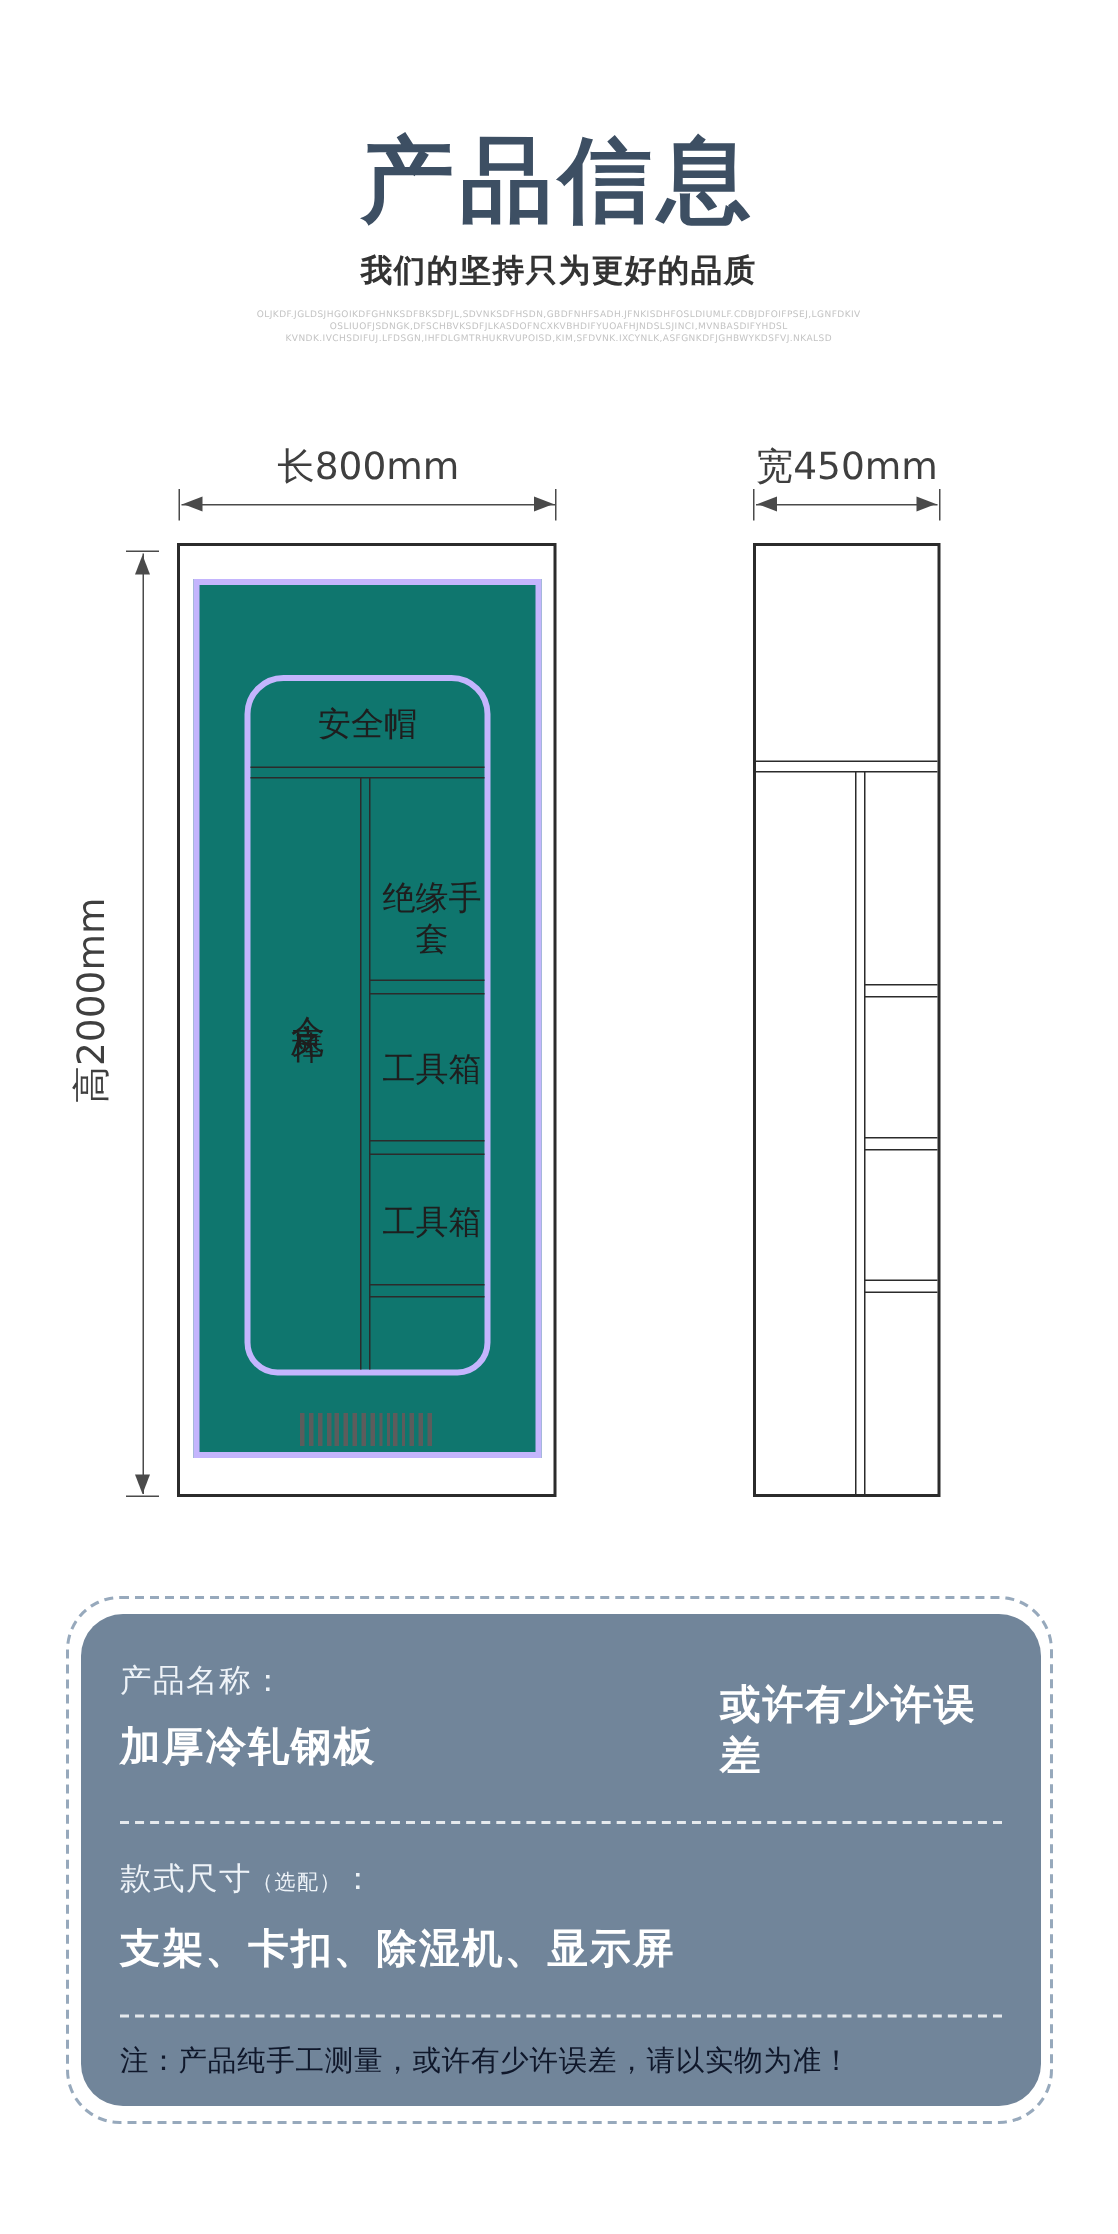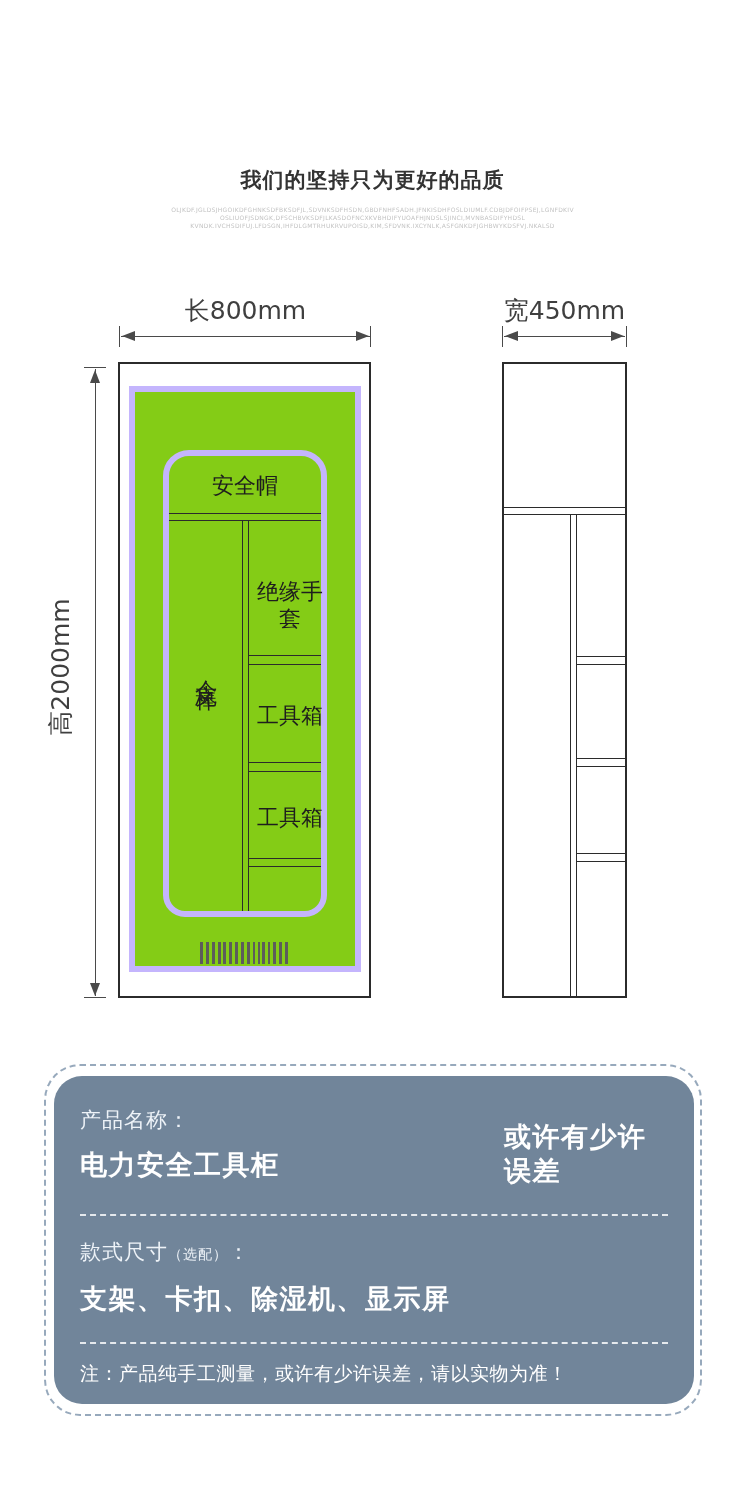--- a/index.html
+++ b/index.html
@@ -40,69 +40,70 @@
   }
   .dline { position:absolute; background:#4a4a4a; }
   .hline0 { height:1px; }
   .vline0 { width:1px; }
   .arrow { position:absolute; width:0; height:0; }
   .ar-left  { border-top:5.5px solid transparent; border-bottom:5.5px solid transparent; border-right:13px solid #4a4a4a; }
   .ar-right { border-top:5.5px solid transparent; border-bottom:5.5px solid transparent; border-left:13px solid #4a4a4a; }
   .ar-up    { border-left:5.5px solid transparent; border-right:5.5px solid transparent; border-bottom:13px solid #4a4a4a; }
   .ar-down  { border-left:5.5px solid transparent; border-right:5.5px solid transparent; border-top:13px solid #4a4a4a; }
   .box { position:absolute; border:2px solid #2b2b2b; background:#ffffff; }
-  .box-thin { position:absolute; border:6px solid #c4b5fd; background:#84cc16; }
+  .box-thin { position:absolute; border:4px solid #c4b5fd; background:#0f766e; }
   .fv-outer { left:118px; top:362px; width:253px; height:636px; }
   .fv-inner { left:129px; top:386px; width:232px; height:586px; }
   .fv-shape { left:163px; top:450px; width:164px; height:467px; border-radius:26px 26px 22px 22px; }
   .iline { position:absolute; background:#2b2b2b; }
   .cab-label { position:absolute; color:#1e1e1e; font-size:22px; text-align:center; }
   .helmet { left:0; top:15px; width:100%; line-height:30px; }
   .rod { left:25px; top:206px; writing-mode:vertical-rl; letter-spacing:5px; line-height:24px; }
-  .gloves   { left:80px; top:122px; width:82px; line-height:27px; }
+  .gloves   { left:80px; top:132px; width:82px; line-height:27px; }
   .toolbox1 { left:80px; top:247px; width:82px; line-height:26px; }
   .toolbox2 { left:80px; top:349px; width:82px; line-height:26px; }
   .vents {
     position:absolute; left:200px; top:942px; width:88px; height:22px;
     display:flex; justify-content:space-between; align-items:stretch;
   }
   .vents span { background:#5c5c5c; width:3px; }
   .vents span.thin { width:2px; }
   .sv-outer { left:502px; top:362px; width:125px; height:636px; }
   
   .card-dashed {
     position:absolute; left:44px; top:1064px; width:658px; height:352px;
     border:2px dashed #97a9bc; border-radius:36px; background:transparent;
   }
   .card {
     position:absolute; left:54px; top:1076px; width:640px; height:328px;
     background:#71859a; border-radius:28px; color:#ffffff;
     padding:30px 26px 0 26px;
   }
-  .card .row { display:flex;gap:24px; }
+  .card .row { display:flex; }
   .card .col-left { width:400px; }
   .card .col-right { flex:1; }
   .f-label { font-size:21px; line-height:28px; color:#eef3f8; letter-spacing:1px; }
   .f-label .paren { font-size:14px; }
   .f-value {
     margin-top:14px; font-size:27px; line-height:34px; font-weight:bold;
     letter-spacing:1.5px; color:#ffffff;
   }
   .card-divider {
     border:none; border-top:2px dashed rgba(255,255,255,.82);
     margin:26px 0 22px 0;
   }
   .card-divider.last { margin-bottom:16px; }
-  .note { font-size:19px; line-height:26px; color:#ffffff; letter-spacing:.5px; }
+  .note { font-size:19px; line-height:26px; color:#0f172a; letter-spacing:.5px; }
 </style>
 </head>
 <body>
 
 <div class="page">
 
+  <div class="title">产品信息</div>
   <div class="subtitle">我们的坚持只为更好的品质</div>
   <div class="fineprint">
     <div>OLJKDF.JGLDSJHGOIKDFGHNKSDFBKSDFJL,SDVNKSDFHSDN,GBDFNHFSADH.JFNKISDHFOSLDIUMLF.CDBJDFOIFPSEJ,LGNFDKIV</div>
     <div>OSLIUOFJSDNGK,DFSCHBVKSDFJLKASDOFNCXKVBHDIFYUOAFHJNDSLSJINCI,MVNBASDIFYHDSL</div>
     <div>KVNDK.IVCHSDIFUJ.LFDSGN,IHFDLGMTRHUKRVUPOISD,KIM,SFDVNK.IXCYNLK,ASFGNKDFJGHBWYKDSFVJ.NKALSD</div>
   </div>
 
   <div class="diagram">
 
     <div class="dim-label lbl-length">长800mm</div>
@@ -176,21 +177,21 @@
       <div class="iline" style="left:72px; right:0; top:489px; height:1px;"></div>
       <div class="iline" style="left:72px; right:0; top:497px; height:1px;"></div>
     </div>
   </div>
 
   <div class="card-dashed"></div>
   <div class="card">
     <div class="row">
       <div class="col-left">
         <div class="f-label">产品名称：</div>
-        <div class="f-value">电力安全工具柜</div>
+        <div class="f-value">加厚冷轧钢板</div>
       </div>
       <div class="col-right">
         <div class="f-value">或许有少许误差</div>
       </div>
     </div>
     <hr class="card-divider">
     <div class="row">
       <div class="col-left">
         <div class="f-label"><span>款式尺寸</span><span class="paren">（选配）</span><span>：</span></div>
         <div class="f-value">支架、卡扣、除湿机、显示屏</div>

